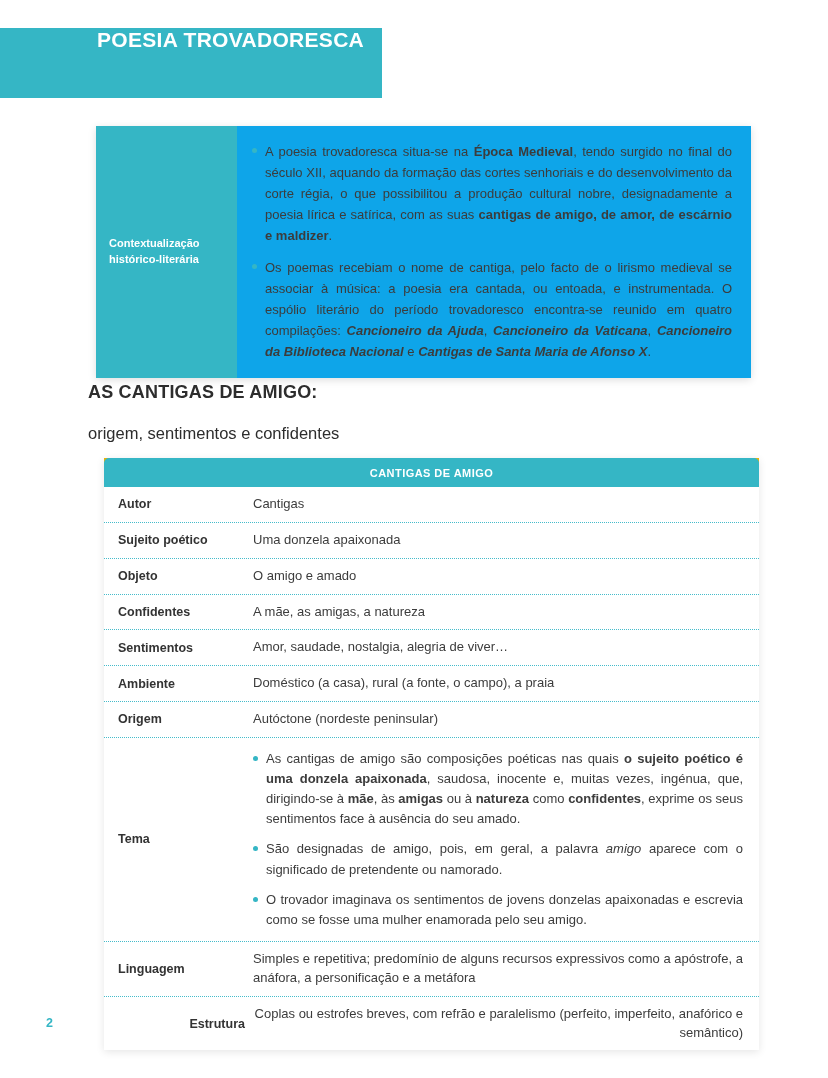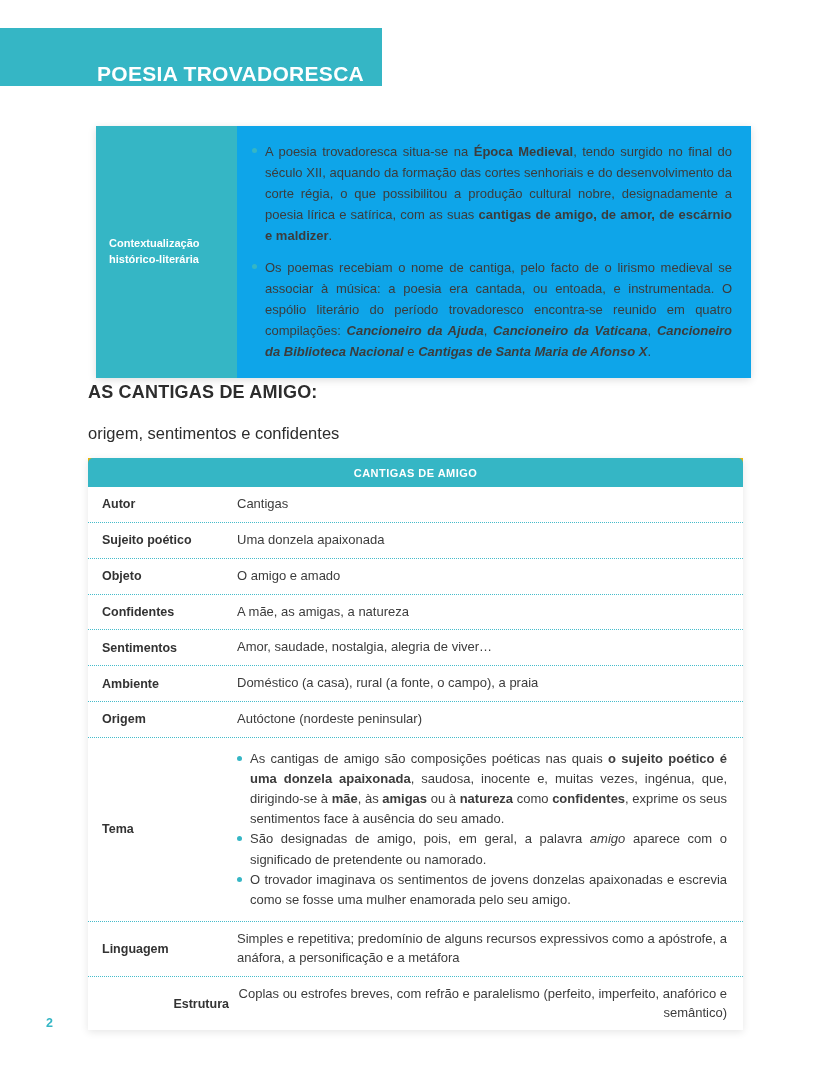--- a/index.html
+++ b/index.html
@@ -3,55 +3,55 @@
 <meta charset="utf-8">
 <style>
   * { margin:0; padding:0; box-sizing:border-box; }
   html,body { background:#ffffff; }
   .page {
     position:relative; width:828px; height:1078px; background:#ffffff;
     font-family:"Liberation Sans", sans-serif; overflow:hidden;
     --teal:#35b6c5;
   }
   
-  .banner { position:absolute; top:28px; left:0; width:382px; height:58px;
-    background:var(--teal); display:flex; align-items:flex-end; }
+  .banner { position:absolute; top:28px; left:0; width:382px; height:70px;
+    background:var(--teal); display:flex; align-items:flex-start; }
   .banner-title { color:#ffffff; font-size:21px; font-weight:700;
     padding-left:97px; letter-spacing:.3px; }
   
   .ctx { position:absolute; top:126px; left:96px; width:655px; display:flex;
     box-shadow:0 2px 8px rgba(0,0,0,.13); }
   .ctx-side { flex:0 0 141px; background:var(--teal); color:#ffffff;
     font-weight:700; font-size:11px; line-height:1.45; display:flex;
     align-items:center; padding:0 13px; }
   .ctx-main { flex:1; background:#0ea5e9; padding:15px 19px 16px 15px;
     display:flex; flex-direction:column; gap:11px; }
   .bullet { display:flex; gap:8px; }
   .dot { flex:0 0 auto; width:5px; height:5px; border-radius:50%;
     background:var(--teal); margin-top:7px; }
   .btext { font-size:13px; line-height:1.62; color:#3c3c3c; text-align:justify; }
   
   .sec { position:absolute; top:382px; left:88px; color:#2d2d2d; }
   .sec-main { font-size:18px; font-weight:700; letter-spacing:.2px; }
   .sec-sub { font-size:16.5px; font-weight:400; margin-top:21px; }
   
-  .tbl { position:absolute; top:458px; left:88px; width:655px;
+  .tbl { position:absolute; top:458px; left:104px; width:655px;
     box-shadow:0 2px 8px rgba(0,0,0,.10); background:#eab308; }
   .tbl-h { background:var(--teal); color:#ffffff; font-size:11px; font-weight:700;
     text-align:center; padding:9px 0 8px 0; border-radius:5px 5px 0 0;
     letter-spacing:.45px; }
   .trow { display:flex; align-items:center; border-bottom:1px dotted #45bccb;
     background:#ffffff; }
   .trow:last-child { border-bottom:none;text-align:right; }
   .tlabel { flex:0 0 149px; padding:8px 8px 8px 14px; font-size:12.5px;
     font-weight:700; color:#333333; align-self:center; }
   .tvalue { flex:1; padding:8px 16px 8px 0; font-size:13px; color:#3c3c3c;
     line-height:1.45; }
   .tvalue.with-bullets { padding:11px 16px 11px 0; }
-  .tvalue .bullet + .bullet { margin-top:0; }
+  .tvalue .bullet + .bullet { margin-top:10px; }
   .tvalue .btext { line-height:1.55; }
   
   .pagenum { position:absolute; left:46px; top:1016px; color:var(--teal);
     font-size:12.5px; font-weight:700; }
 </style>
 </head>
 <body>
 
 <div class="page" style="--teal: #35b6c5;">
 

